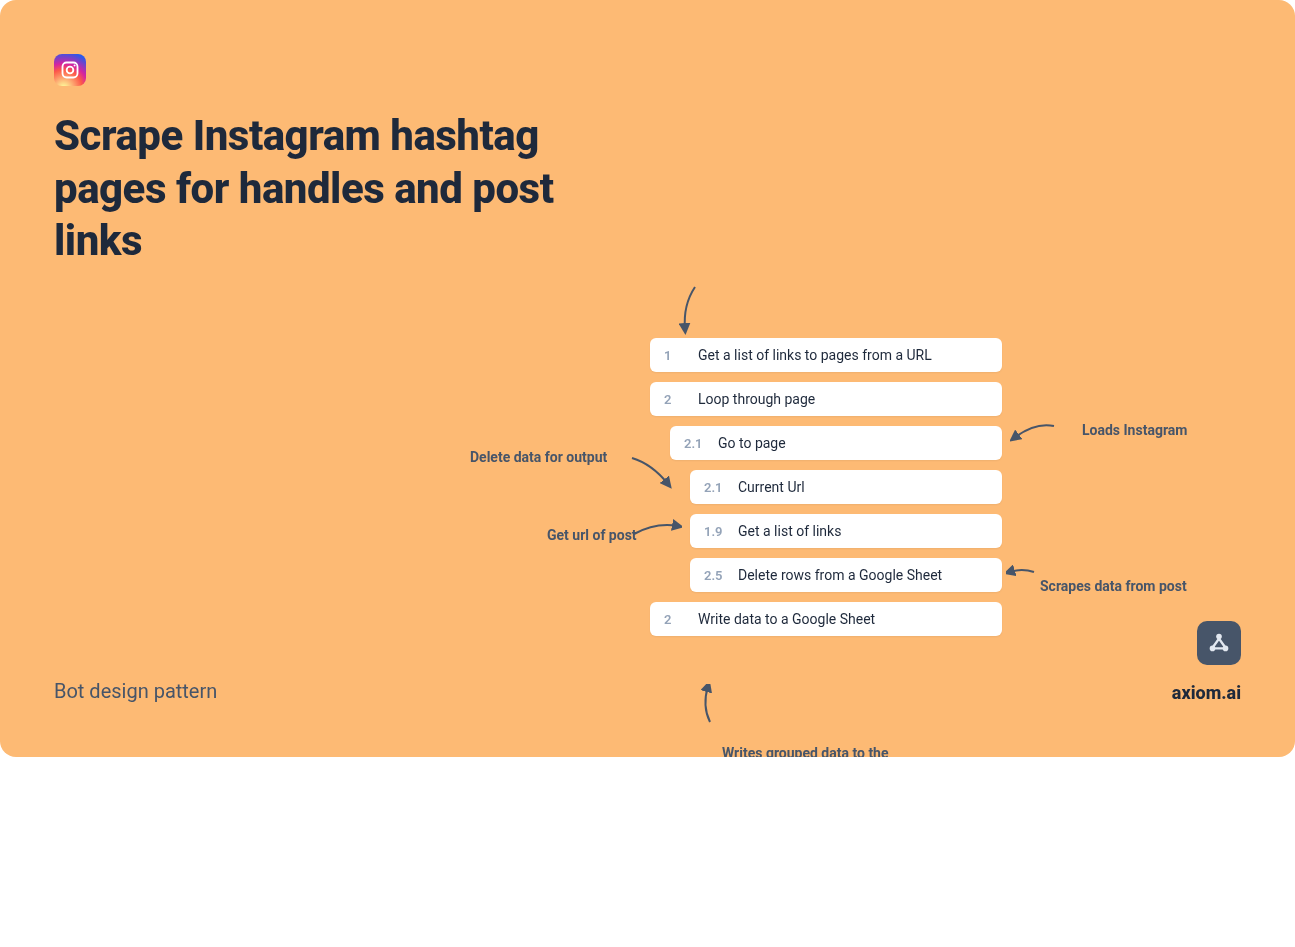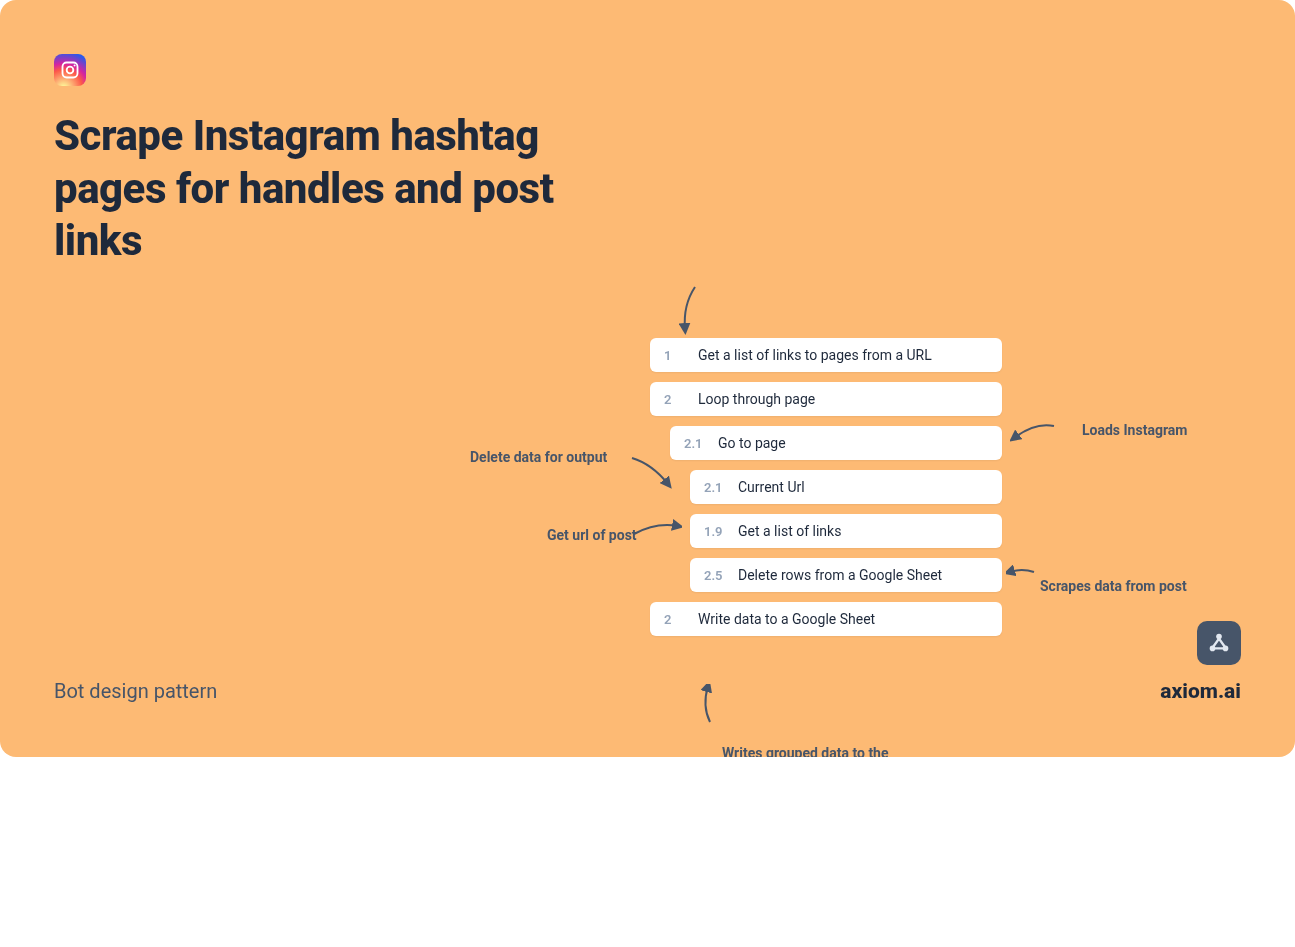--- a/index.html
+++ b/index.html
@@ -46,21 +46,21 @@
     left: 54px;
     bottom: 54px;
     font-size: 20px;
     font-weight: 400;
     color: #475569;
   }
   .footer-right {
     position: absolute;
     right: 54px;
     bottom: 54px;
-    font-size: 21px;
+    font-size: 18px;
     font-weight: 800;
     color: #1e293b;
   }
   .axiom-logo {
     position: absolute;
     right: 54px;
     bottom: 92px;
     width: 44px;
     height: 44px;
     background: #475569;

